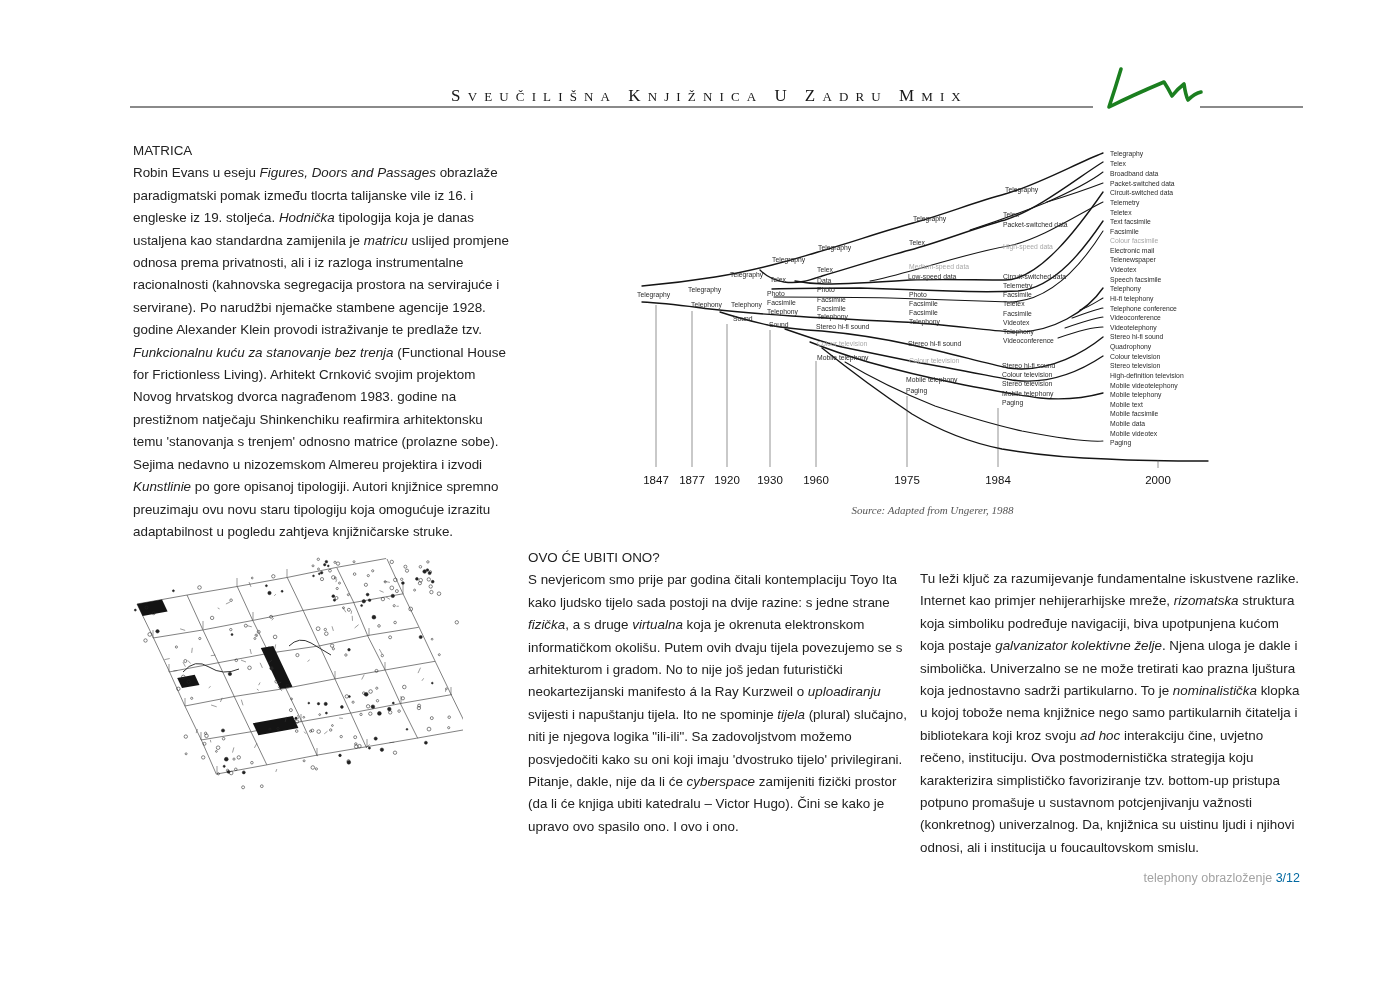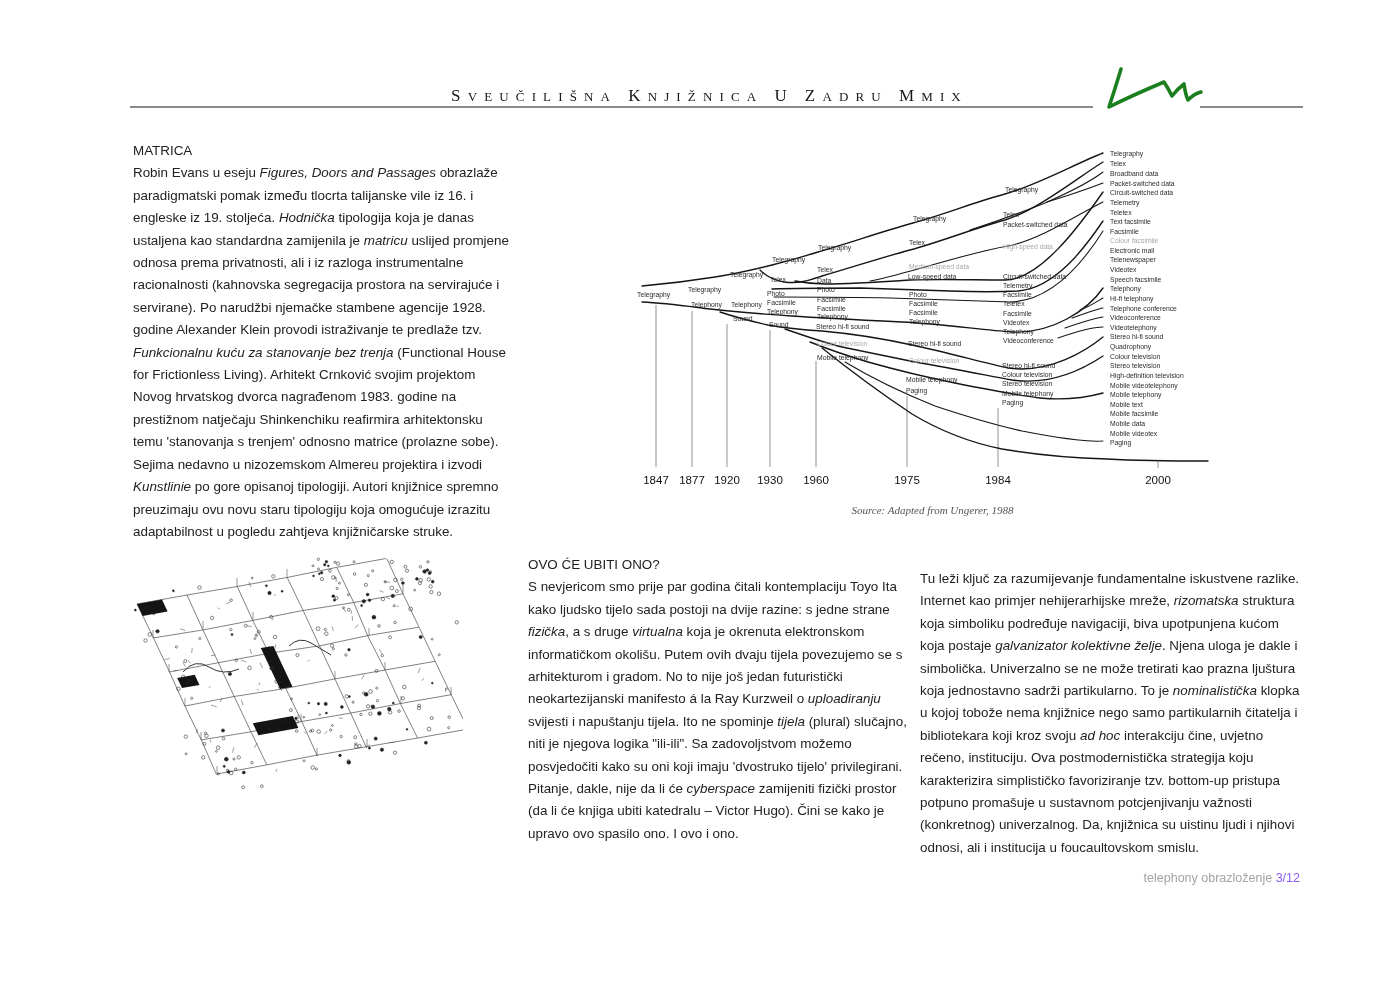--- a/index.html
+++ b/index.html
@@ -15,21 +15,21 @@
   .rule{position:absolute;top:106px;height:2px;background:#8a8a8a;}
   .rule.left{left:130px;width:963px;}
   .rule.right{left:1200px;width:103px;}
   .logo{position:absolute;left:1088px;top:66px;}
 
   
   .col{position:absolute;font-size:13.4px;line-height:22.4px;color:#222;}
   .col h2{margin:0 0 0 0;font-size:13.4px;font-weight:normal;line-height:22.4px;}
   .col p{margin:0;}
   #col-left{left:133px;top:140px;width:381px;}
-  #col-mid{left:528px;top:547px;width:379px;margin-top:7px;}
+  #col-mid{left:528px;top:547px;width:379px;}
   #col-right{left:920px;top:560px;width:381px;margin-top:8px;}
 
   
   #figure{position:absolute;left:560px;top:140px;width:745px;height:392px;}
   #fig-svg{position:absolute;left:0;top:0;}
   #fig-svg path{fill:none;stroke:#151515;stroke-width:1.35;stroke-linecap:round;}
   #fig-svg path.thin{stroke-width:1.05;}
   #fig-svg line{stroke:#4a4a4a;stroke-width:.6;}
   .fl{font:6.8px "Liberation Sans",sans-serif;fill:#2b2b2b;}
   .fl.grey{fill:#a8a8a8;}
@@ -39,21 +39,21 @@
   .caption .figno{font-style:italic;}
   .source{position:absolute;left:0;top:364px;width:745px;text-align:center;
     font-family:"Liberation Serif",serif;font-style:italic;font-size:11px;color:#555;}
 
   
   #sketch{position:absolute;left:131px;top:554px;width:332px;height:248px;}
 
   
   #footer{position:absolute;left:900px;top:871px;width:400px;text-align:right;
     font-size:12.5px;color:#a3a3a3;}
-  #footer .page{color:#8b5cf6;}
+  #footer .page{color:#0369a1;}
 </style>
 </head>
 <body>
 
 <div class="hdr-title" id="title"><span class="word"><span class="lead">S</span>VEUČILIŠNA</span><span class="word"><span class="lead">K</span>NJIŽNICA</span><span class="word"><span class="lead">U</span></span><span class="word"><span class="lead">Z</span>ADRU</span><span class="word"><span class="lead">M</span>MIX</span></div>
 <div class="rule left"></div>
 <div class="rule right"></div>
 <svg class="logo" width="118" height="58" viewBox="0 0 118 58">
   <path id="logo-path" d="M33,3 C30,13 26,26 21,41 C39,32 57,24 76,16 C80,22 82,26 84,30
            C88,25 92,21 96,18 C97,25 98,30 100,34 C104,30 108,27 113,26" fill="none" stroke="#1b7f1f" stroke-width="3.6" stroke-linecap="round" stroke-linejoin="round"></path>

